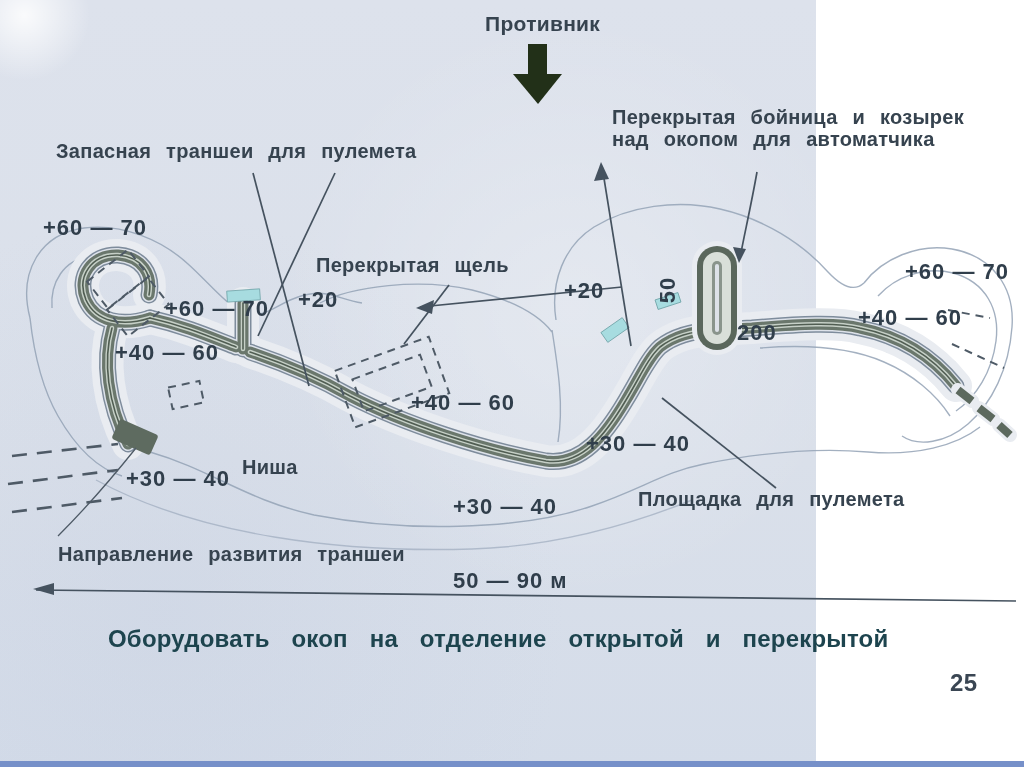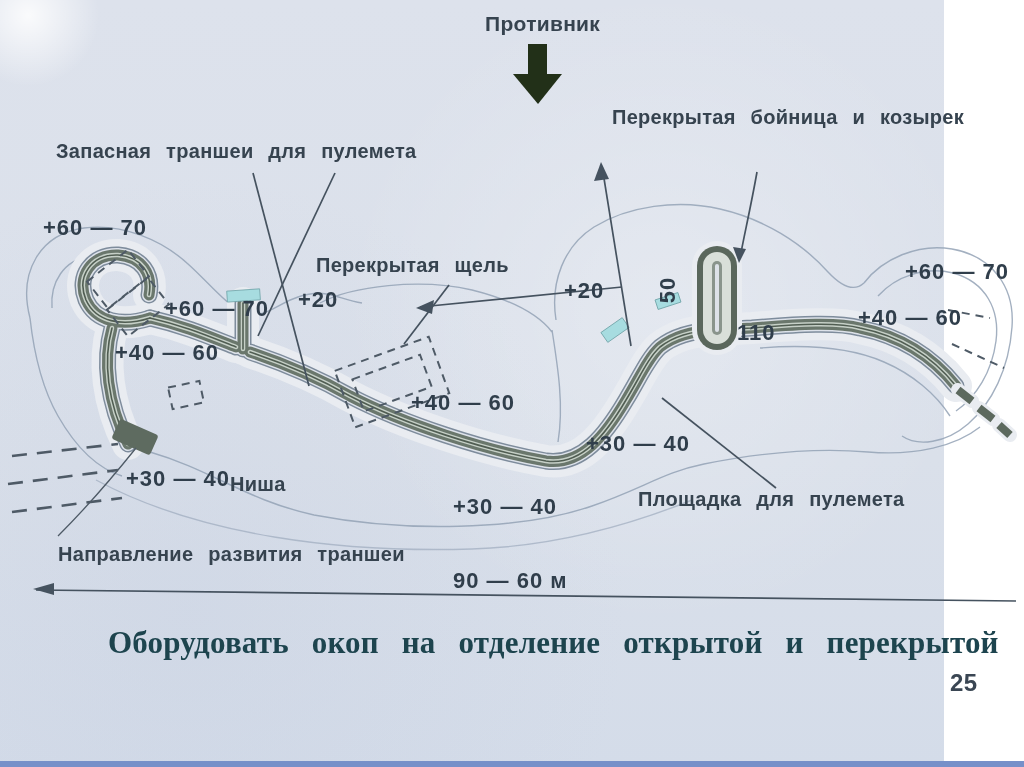--- a/index.html
+++ b/index.html
@@ -1,36 +1,36 @@
 <!DOCTYPE html>
 <html><head>
 <meta charset="utf-8">
 <style>
   html,body{margin:0;padding:0;}
   body{width:1024px;height:767px;overflow:hidden;}
   #slide{
-    position:relative;width:944px;height:767px;
+    position:relative;width:816px;height:767px;
     background:
       radial-gradient(circle at 3% 2%, rgba(255,255,255,.85) 0%, rgba(255,255,255,0) 6%),
       radial-gradient(circle at 70% 40%, rgba(255,255,255,.25) 0%, rgba(255,255,255,0) 40%),
       radial-gradient(circle at 20% 80%, rgba(190,200,220,.25) 0%, rgba(190,200,220,0) 45%),
       linear-gradient(180deg,#dde2ec 0%, #dae0ea 60%, #d4dce9 100%);
     font-family:"Liberation Sans",sans-serif;
   }
   #bottom-border{position:absolute;left:0;bottom:0;width:1024px;height:6px;background:#7690c9;}
   svg{position:absolute;left:0;top:0;}
   .lbl{
     position:absolute;font-weight:bold;color:#36434f;white-space:nowrap;
     letter-spacing:.3px;line-height:1.1;
   }
   .t20{font-size:20px;word-spacing:9px;}
   .num{font-size:22px;letter-spacing:1px;color:#303e4b;}
   .center{text-align:left;}
   .rot90{transform:rotate(-90deg);transform-origin:center;}
-  .caption{font-size:31px;color:#1d444e;letter-spacing:.2px;font-family:Liberation Serif, serif;}
+  .caption{font-size:24px;color:#1d444e;letter-spacing:.2px;}
   .pagenum{font-size:24px;color:#3a4653;text-align:center;}
 </style>
 </head>
 <body>
 
 <div id="slide">
 
   <svg width="1024" height="767" viewBox="0 0 1024 767">
     <defs>
       <path id="tMain" d="M 150,318 C 185,326 208,336 236,347 M 250,352 C 292,366 322,380 350,396 C 404,424 484,450 546,461 C 582,466 606,434 626,400 C 640,377 648,358 660,347 C 674,336 692,331 714,330 L 752,328 C 800,324 838,322 860,328 C 900,336 932,356 956,386"></path>
@@ -153,44 +153,45 @@
       <polygon points="513,74 562,74 538,104"></polygon>
     </g>
   </svg>
 
   <div class="lbl t20" style="left:485px;top:12px;font-size:21px;">Противник</div>
 
   <div class="lbl t20" style="left:56px;top:140px;">Запасная траншеи для пулемета</div>
 
   <div class="lbl t20 center" style="left:612px;top:106px;width:388px;">
     <div>Перекрытая бойница и козырек</div>
+    <div>над окопом для автоматчика</div>
   </div>
 
   <div class="lbl t20" style="left:316px;top:254px;">Перекрытая щель</div>
 
-  <div class="lbl t20" style="left:230px;top:456px;margin-top:17px;">Ниша</div>
+  <div class="lbl t20" style="left:242px;top:456px;">Ниша</div>
 
   <div class="lbl t20" style="left:58px;top:543px;">Направление развития траншеи</div>
 
   <div class="lbl t20" style="left:638px;top:488px;">Площадка для пулемета</div>
 
   <div class="lbl num" style="left:43px;top:216px;">+60 — 70</div>
   <div class="lbl num" style="left:165px;top:297px;">+60 — 70</div>
   <div class="lbl num" style="left:115px;top:341px;">+40 — 60</div>
   <div class="lbl num" style="left:298px;top:288px;">+20</div>
   <div class="lbl num" style="left:564px;top:279px;">+20</div>
   <div class="lbl num rot90" style="left:655px;top:278px;">50</div>
-  <div class="lbl num" style="left:737px;top:321px;">110</div>
+  <div class="lbl num" style="left:737px;top:321px;">200</div>
   <div class="lbl num" style="left:905px;top:260px;">+60 — 70</div>
   <div class="lbl num" style="left:858px;top:306px;">+40 — 60</div>
   <div class="lbl num" style="left:411px;top:391px;">+40 — 60</div>
   <div class="lbl num" style="left:126px;top:467px;">+30 — 40</div>
   <div class="lbl num" style="left:453px;top:495px;">+30 — 40</div>
   <div class="lbl num" style="left:586px;top:432px;">+30 — 40</div>
 
-  <div class="lbl num" style="left:453px;top:569px;">90 — 60 м</div>
+  <div class="lbl num" style="left:453px;top:569px;">50 — 90 м</div>
 
   <div class="lbl caption" style="left:108px;top:626px;word-spacing:15px;">Оборудовать окоп на отделение открытой и перекрытой</div>
 
   <div class="lbl pagenum" style="left:950px;top:670px;">25</div>
 
   <div id="bottom-border"></div>
 </div>
 
 </body></html>

